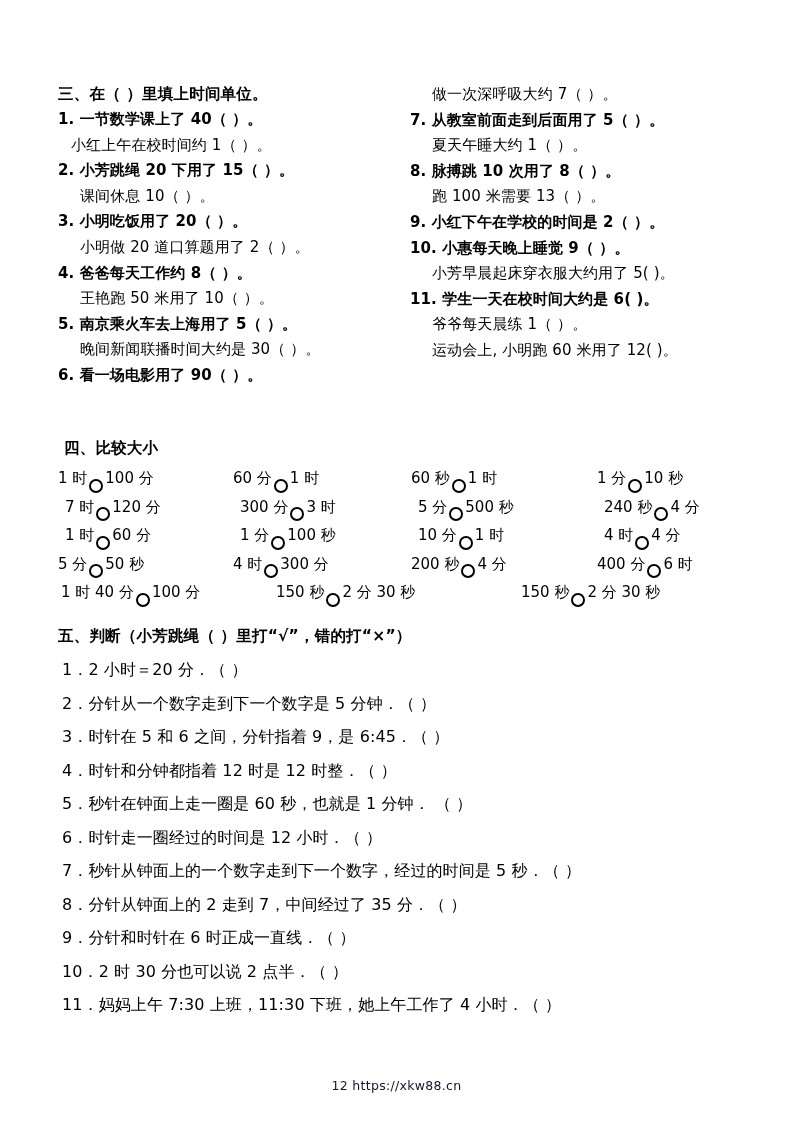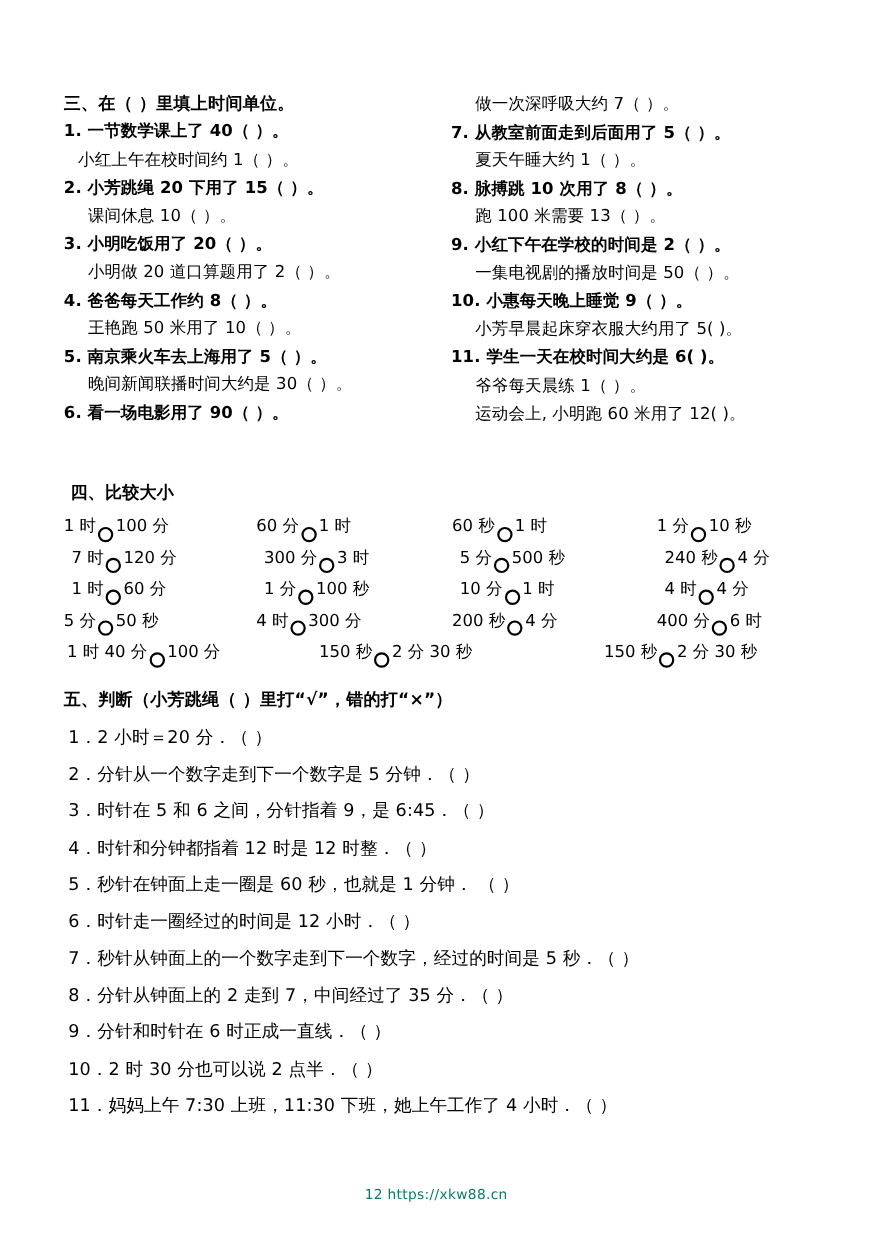--- a/index.html
+++ b/index.html
@@ -99,21 +99,21 @@
     height: 14px;
     border: 2.1px solid #000;
     border-radius: 50%;
     margin: 0 2px;
     vertical-align: middle;
     box-sizing: border-box;
   }
 
   .ind-1 { padding-left: 0px; }
   .ind-2 { padding-left: 7px; }
-  .ind-3 { padding-left: 3px; gap: 14px; }
+  .ind-3 { padding-left: 3px; }
 
   
   .sec5 {
     position: absolute;
     left: 58px;
     top: 624px;
     width: 718px;
   }
   .sec5 .sec-heading { margin-bottom: 4px; }
   .j-line {
@@ -125,21 +125,21 @@
   }
 
   
   .footer {
     position: absolute;
     left: 0;
     top: 1078px;
     width: 793px;
     text-align: center;
     font-size: 12.5px;
-    color: #0f766e;
+    color: #0f172a;
     font-family: "DejaVu Sans", "Liberation Sans", sans-serif;
     letter-spacing: 0.3px;
   }
 </style>
 </head>
 <body>
 
 <div class="page">
 
   <div class="sec3">
@@ -163,21 +163,20 @@
       </div>
 
       <div class="sec3-col-right">
         <div id="s3right">
             <div class="q-line lead">做一次深呼吸大约 7（    ）。</div>
             <div class="q-line main">7. 从教室前面走到后面用了 5（    ）。</div>
             <div class="q-line sub2">夏天午睡大约 1（   ）。</div>
             <div class="q-line main">8. 脉搏跳 10 次用了 8（   ）。</div>
             <div class="q-line sub2">跑 100 米需要 13（  ）。</div>
             <div class="q-line main">9. 小红下午在学校的时间是 2（    ）。</div>
-            <div class="q-line sub2">一集电视剧的播放时间是 50（    ）。</div>
             <div class="q-line main">10. 小惠每天晚上睡觉 9（     ）。</div>
             <div class="q-line sub2">小芳早晨起床穿衣服大约用了 5(  )。</div>
             <div class="q-line main">11. 学生一天在校时间大约是 6(     )。</div>
             <div class="q-line sub2">爷爷每天晨练 1（    ）。</div>
             <div class="q-line sub2">运动会上, 小明跑 60 米用了 12(  )。</div>
           </div>
       </div>
 
     </div>
   </div>

